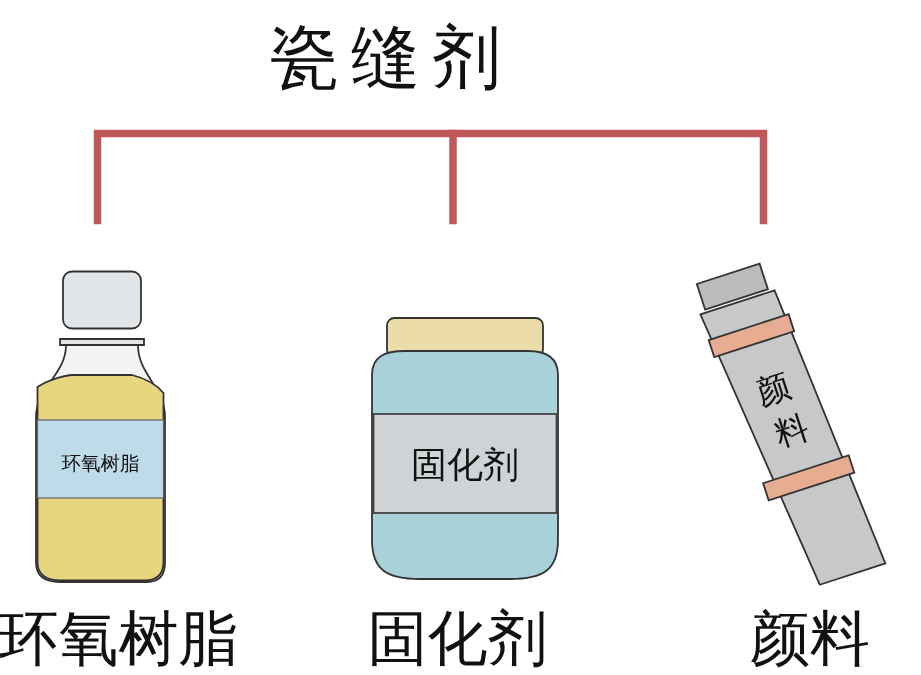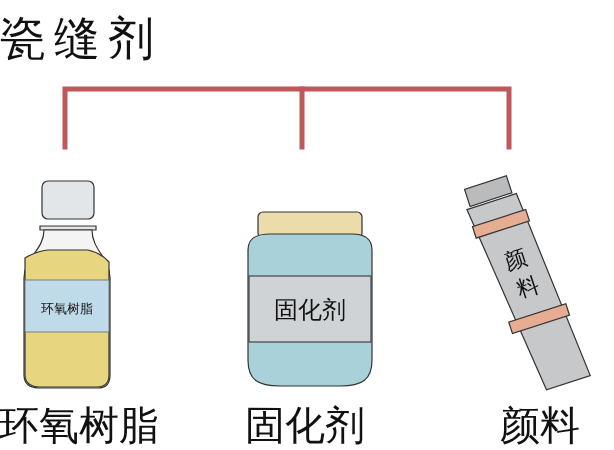--- a/index.html
+++ b/index.html
@@ -1,17 +1,17 @@
 <!DOCTYPE html>
 <html><head>
 <meta charset="utf-8">
 <style>
   html,body{margin:0;padding:0;background:#fff;}
   body{width:614px;height:450px;position:relative;overflow:hidden;font-family:"DejaVu Sans",sans-serif;}
-  .title{position:absolute;left:0;width:488px;top:8px;text-align:left;font-size:46px;color:#111;letter-spacing:8px;}
+  .title{position:absolute;left:0;width:488px;top:8px;text-align:center;font-size:46px;color:#111;letter-spacing:8px;padding-left:17px;}
   .label{position:absolute;top:398px;font-size:40px;color:#111;text-align:center;white-space:nowrap;}
   svg{position:absolute;left:0;top:0;}
   .itemlabel-text{font-family:"DejaVu Sans",sans-serif;}
 </style>
 </head>
 <body>
 
 <div class="title">瓷缝剂</div>
 
 <svg width="614" height="450" viewBox="0 0 614 450">

